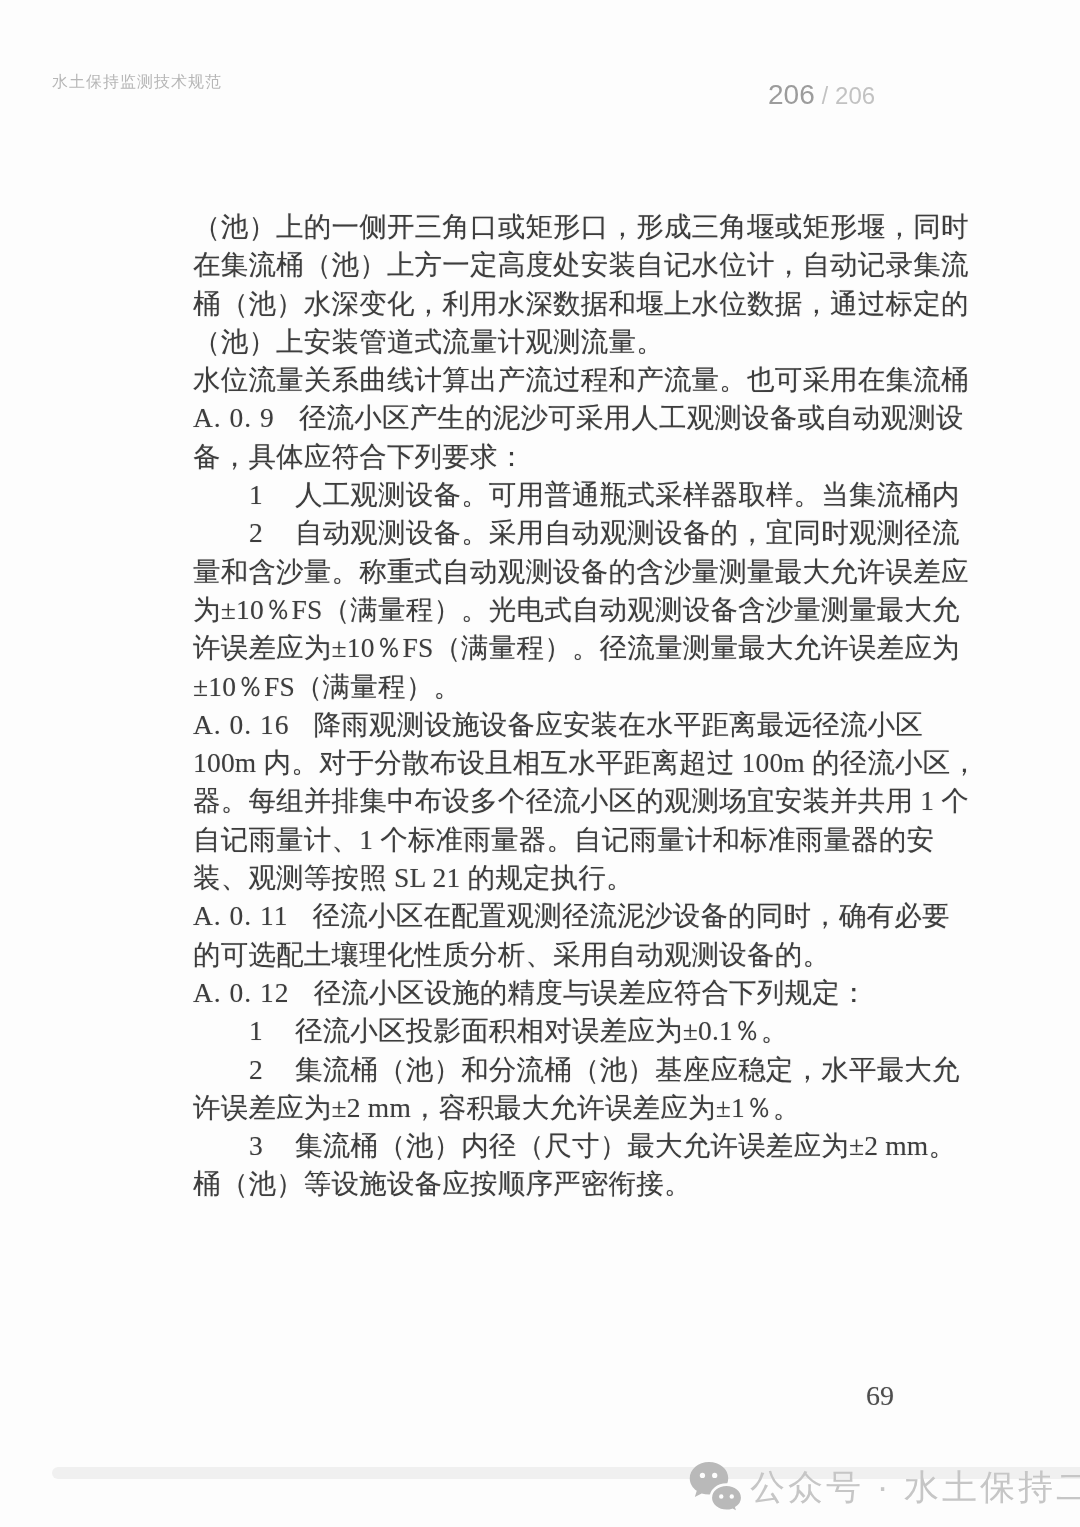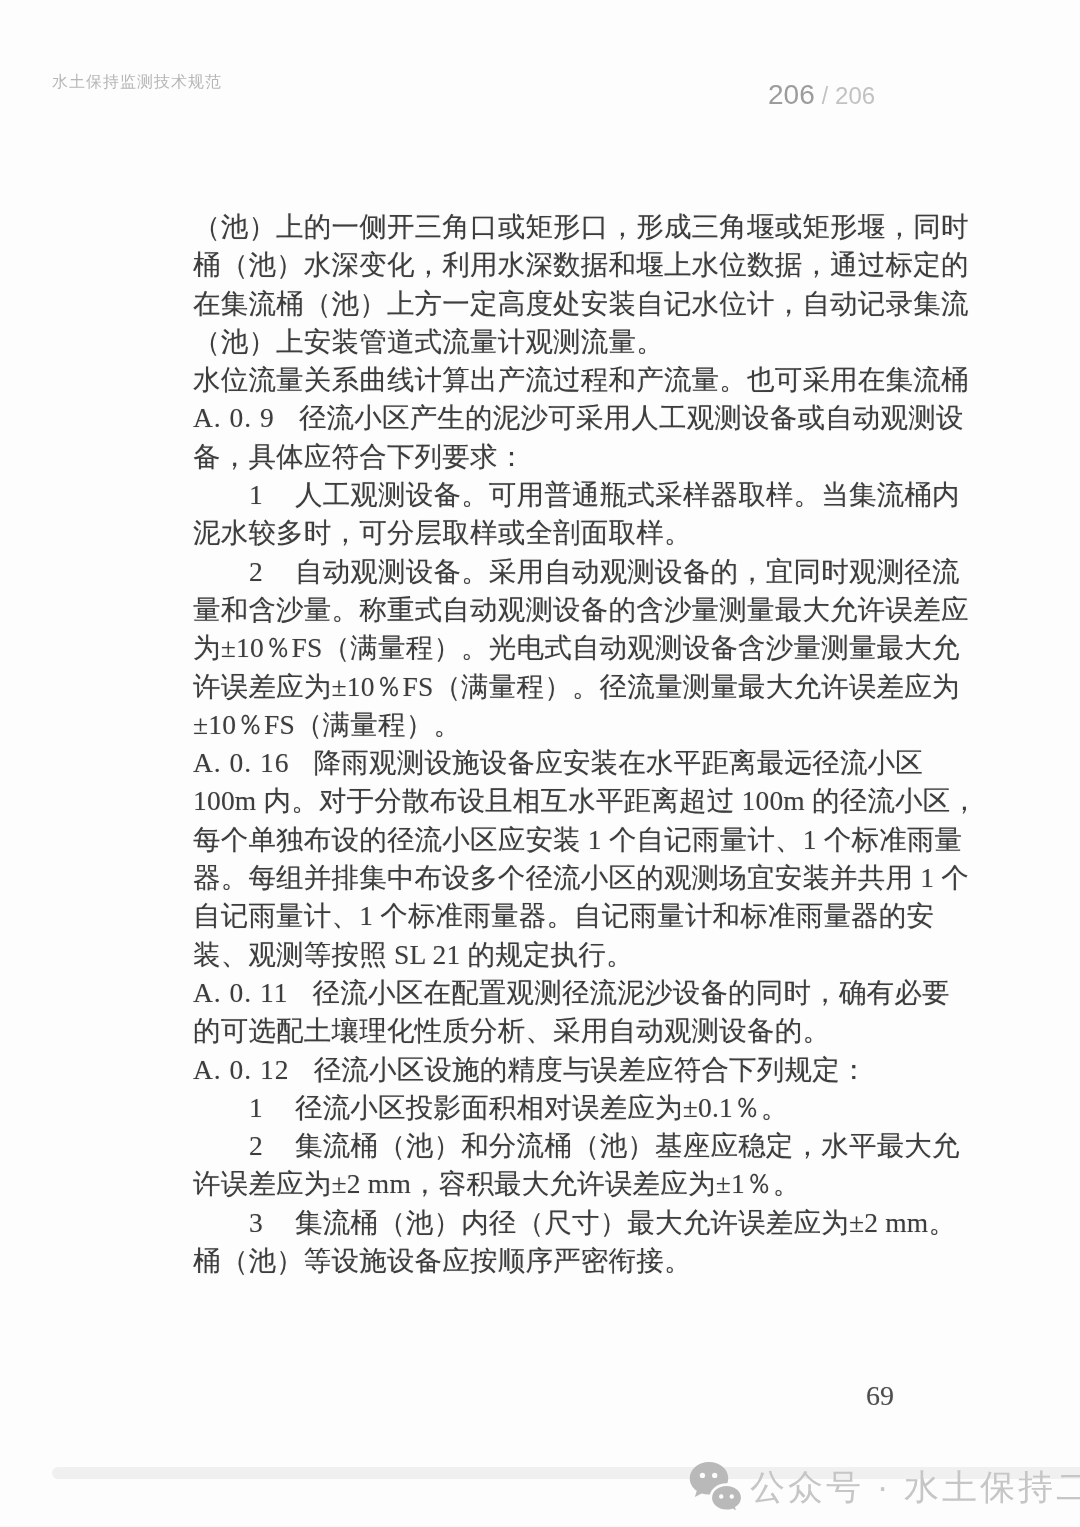--- a/index.html
+++ b/index.html
@@ -60,36 +60,34 @@
   <div class="reader-header">
     <span class="doc-title">水土保持监测技术规范</span>
     <div class="page-indicator">
       <span class="page-current">206</span><span class="page-separator">/</span><span class="page-total">206</span>
     </div>
   </div>
 
   <div class="doc-page">
     <div class="text-lines" id="lines">
         <div class="line plain"><span>（池）上的一侧开三角口或矩形口，形成三角堰或矩形堰，同时</span></div>
+        <div class="line plain"><span>在集流桶（池）上方一定高度处安装自记水位计，自动记录集流</span></div>
         <div class="line plain"><span>桶（池）水深变化，利用水深数据和堰上水位数据，通过标定的</span></div>
-        <div class="line plain"><span>在集流桶（池）上方一定高度处安装自记水位计，自动记录集流</span></div>
         <div class="line plain"><span>（池）上安装管道式流量计观测流量。</span></div>
         <div class="line plain"><span>水位流量关系曲线计算出产流过程和产流量。也可采用在集流桶</span></div>
         <div class="line section"><span class="lbl">A. 0. 9</span><span>径流小区产生的泥沙可采用人工观测设备或自动观测设</span></div>
         <div class="line plain"><span>备，具体应符合下列要求：</span></div>
         <div class="line item"><span class="lbl">1</span><span>人工观测设备。可用普通瓶式采样器取样。当集流桶内</span></div>
-        <div class="line plain"><span>泥水较多时，可分层取样或全剖面取样。</span></div>
         <div class="line item"><span class="lbl">2</span><span>自动观测设备。采用自动观测设备的，宜同时观测径流</span></div>
         <div class="line plain"><span>量和含沙量。称重式自动观测设备的含沙量测量最大允许误差应</span></div>
         <div class="line plain"><span>为±10％FS（满量程）。光电式自动观测设备含沙量测量最大允</span></div>
         <div class="line plain"><span>许误差应为±10％FS（满量程）。径流量测量最大允许误差应为</span></div>
         <div class="line plain"><span>±10％FS（满量程）。</span></div>
         <div class="line section"><span class="lbl">A. 0. 16</span><span>降雨观测设施设备应安装在水平距离最远径流小区</span></div>
         <div class="line plain"><span>100m 内。对于分散布设且相互水平距离超过 100m 的径流小区，</span></div>
-        <div class="line plain"><span>每个单独布设的径流小区应安装 1 个自记雨量计、1 个标准雨量</span></div>
         <div class="line plain"><span>器。每组并排集中布设多个径流小区的观测场宜安装并共用 1 个</span></div>
         <div class="line plain"><span>自记雨量计、1 个标准雨量器。自记雨量计和标准雨量器的安</span></div>
         <div class="line plain"><span>装、观测等按照 SL 21 的规定执行。</span></div>
         <div class="line section"><span class="lbl">A. 0. 11</span><span>径流小区在配置观测径流泥沙设备的同时，确有必要</span></div>
         <div class="line plain"><span>的可选配土壤理化性质分析、采用自动观测设备的。</span></div>
         <div class="line section"><span class="lbl">A. 0. 12</span><span>径流小区设施的精度与误差应符合下列规定：</span></div>
         <div class="line item"><span class="lbl">1</span><span>径流小区投影面积相对误差应为±0.1％。</span></div>
         <div class="line item"><span class="lbl">2</span><span>集流桶（池）和分流桶（池）基座应稳定，水平最大允</span></div>
         <div class="line plain"><span>许误差应为±2 mm，容积最大允许误差应为±1％。</span></div>
         <div class="line item"><span class="lbl">3</span><span>集流桶（池）内径（尺寸）最大允许误差应为±2 mm。</span></div>

